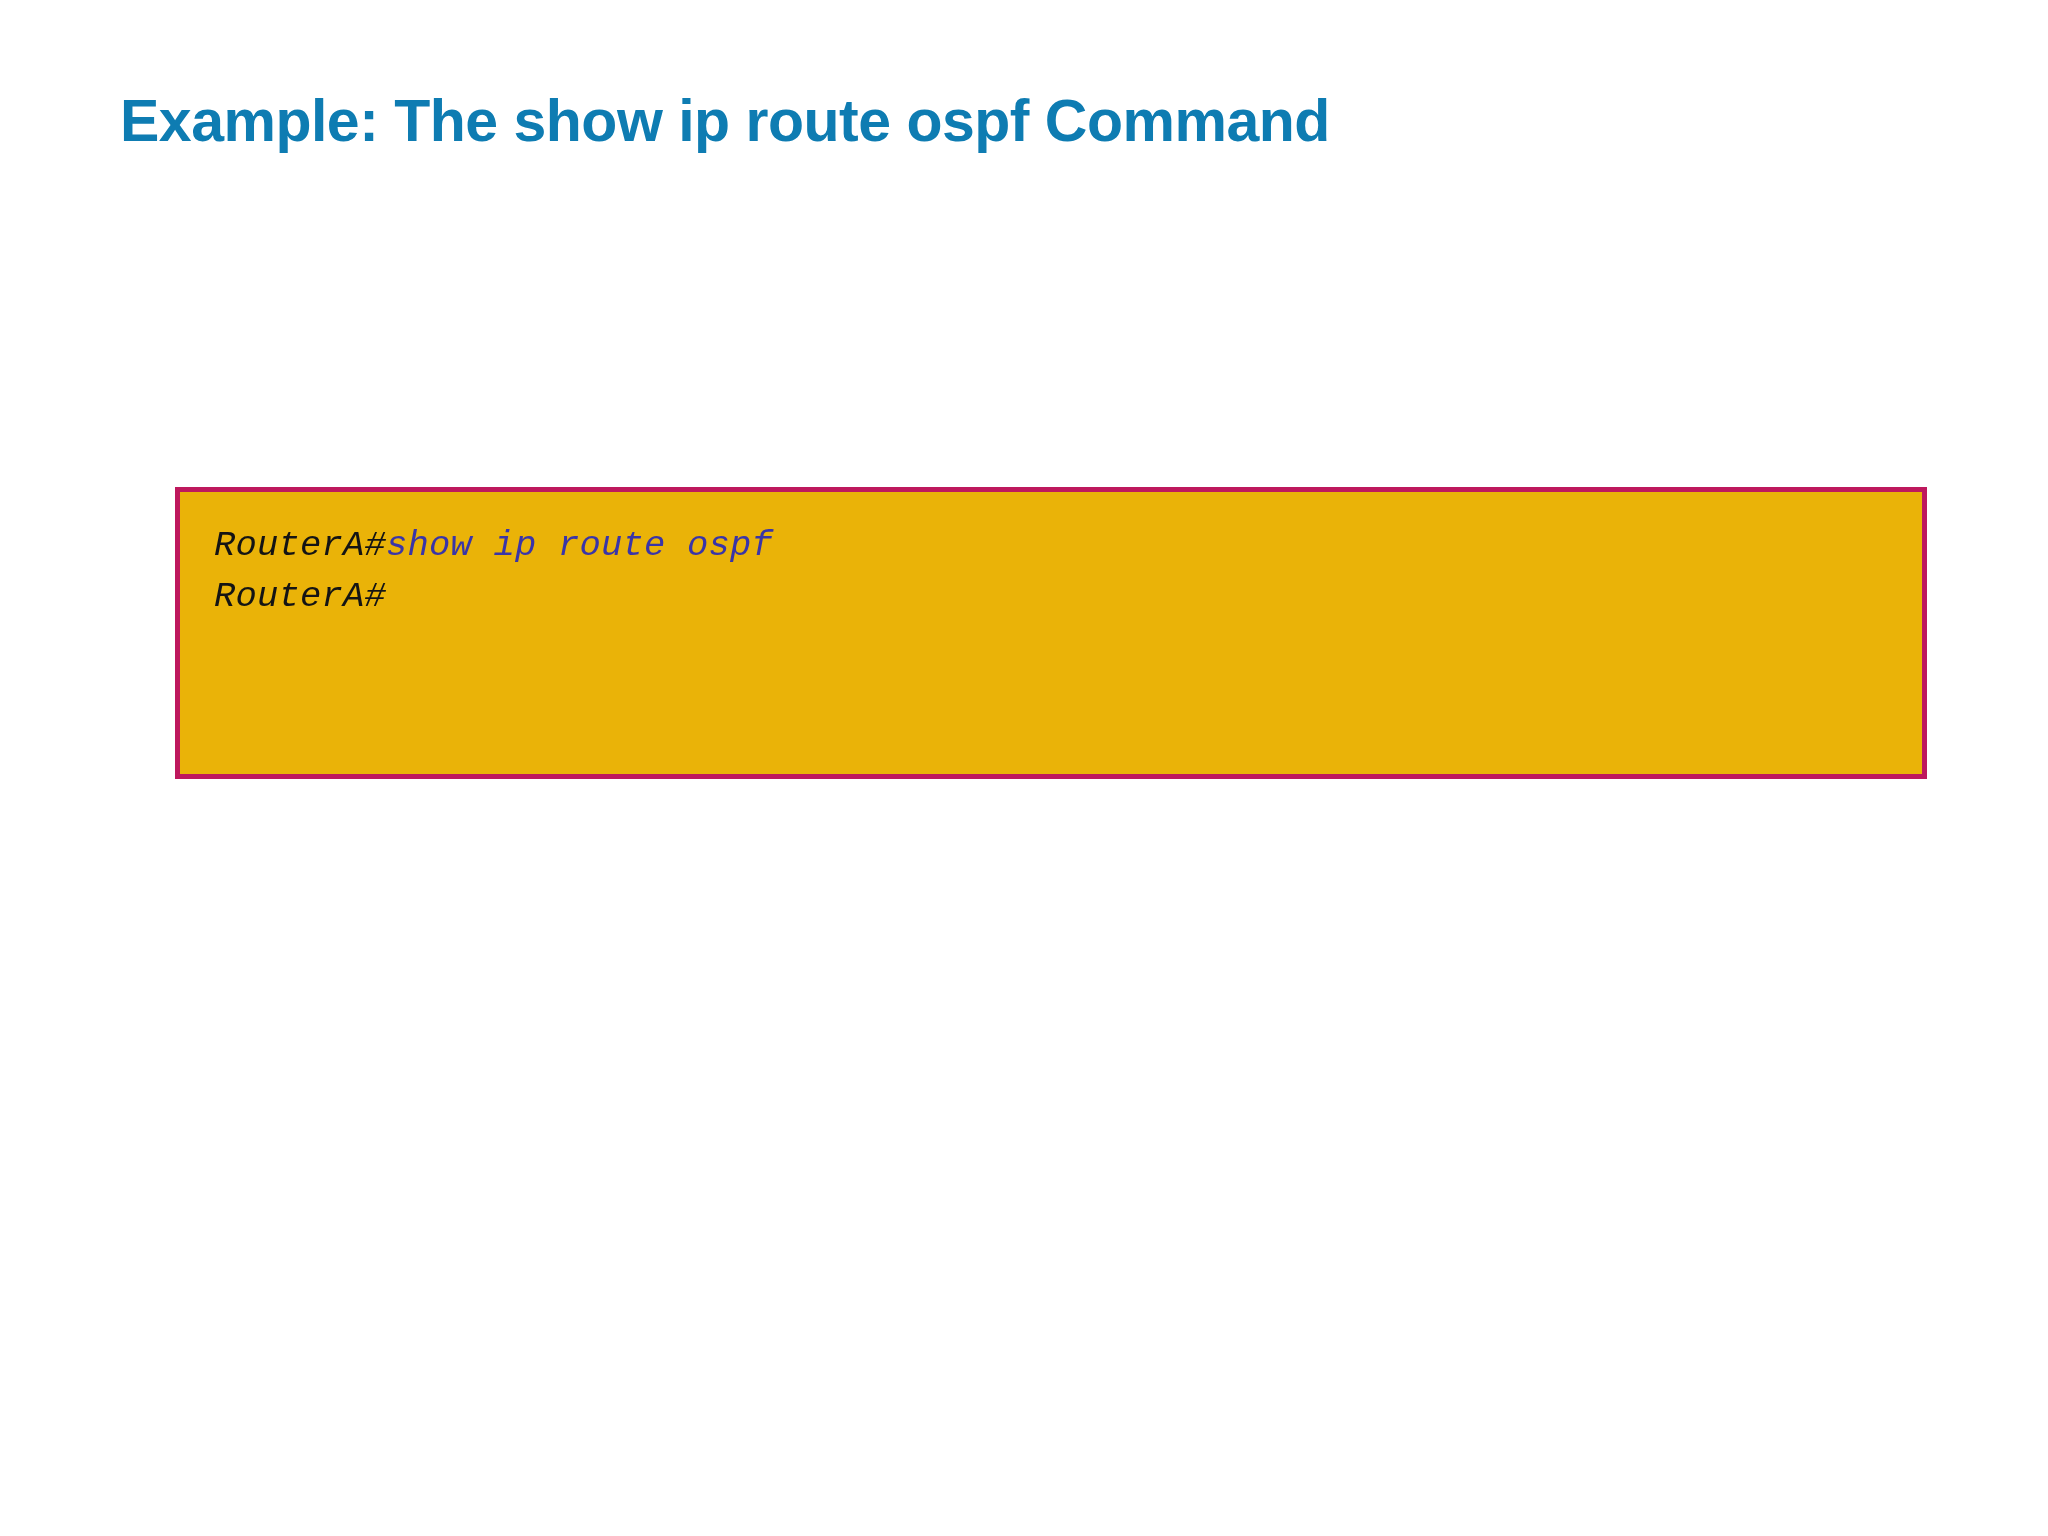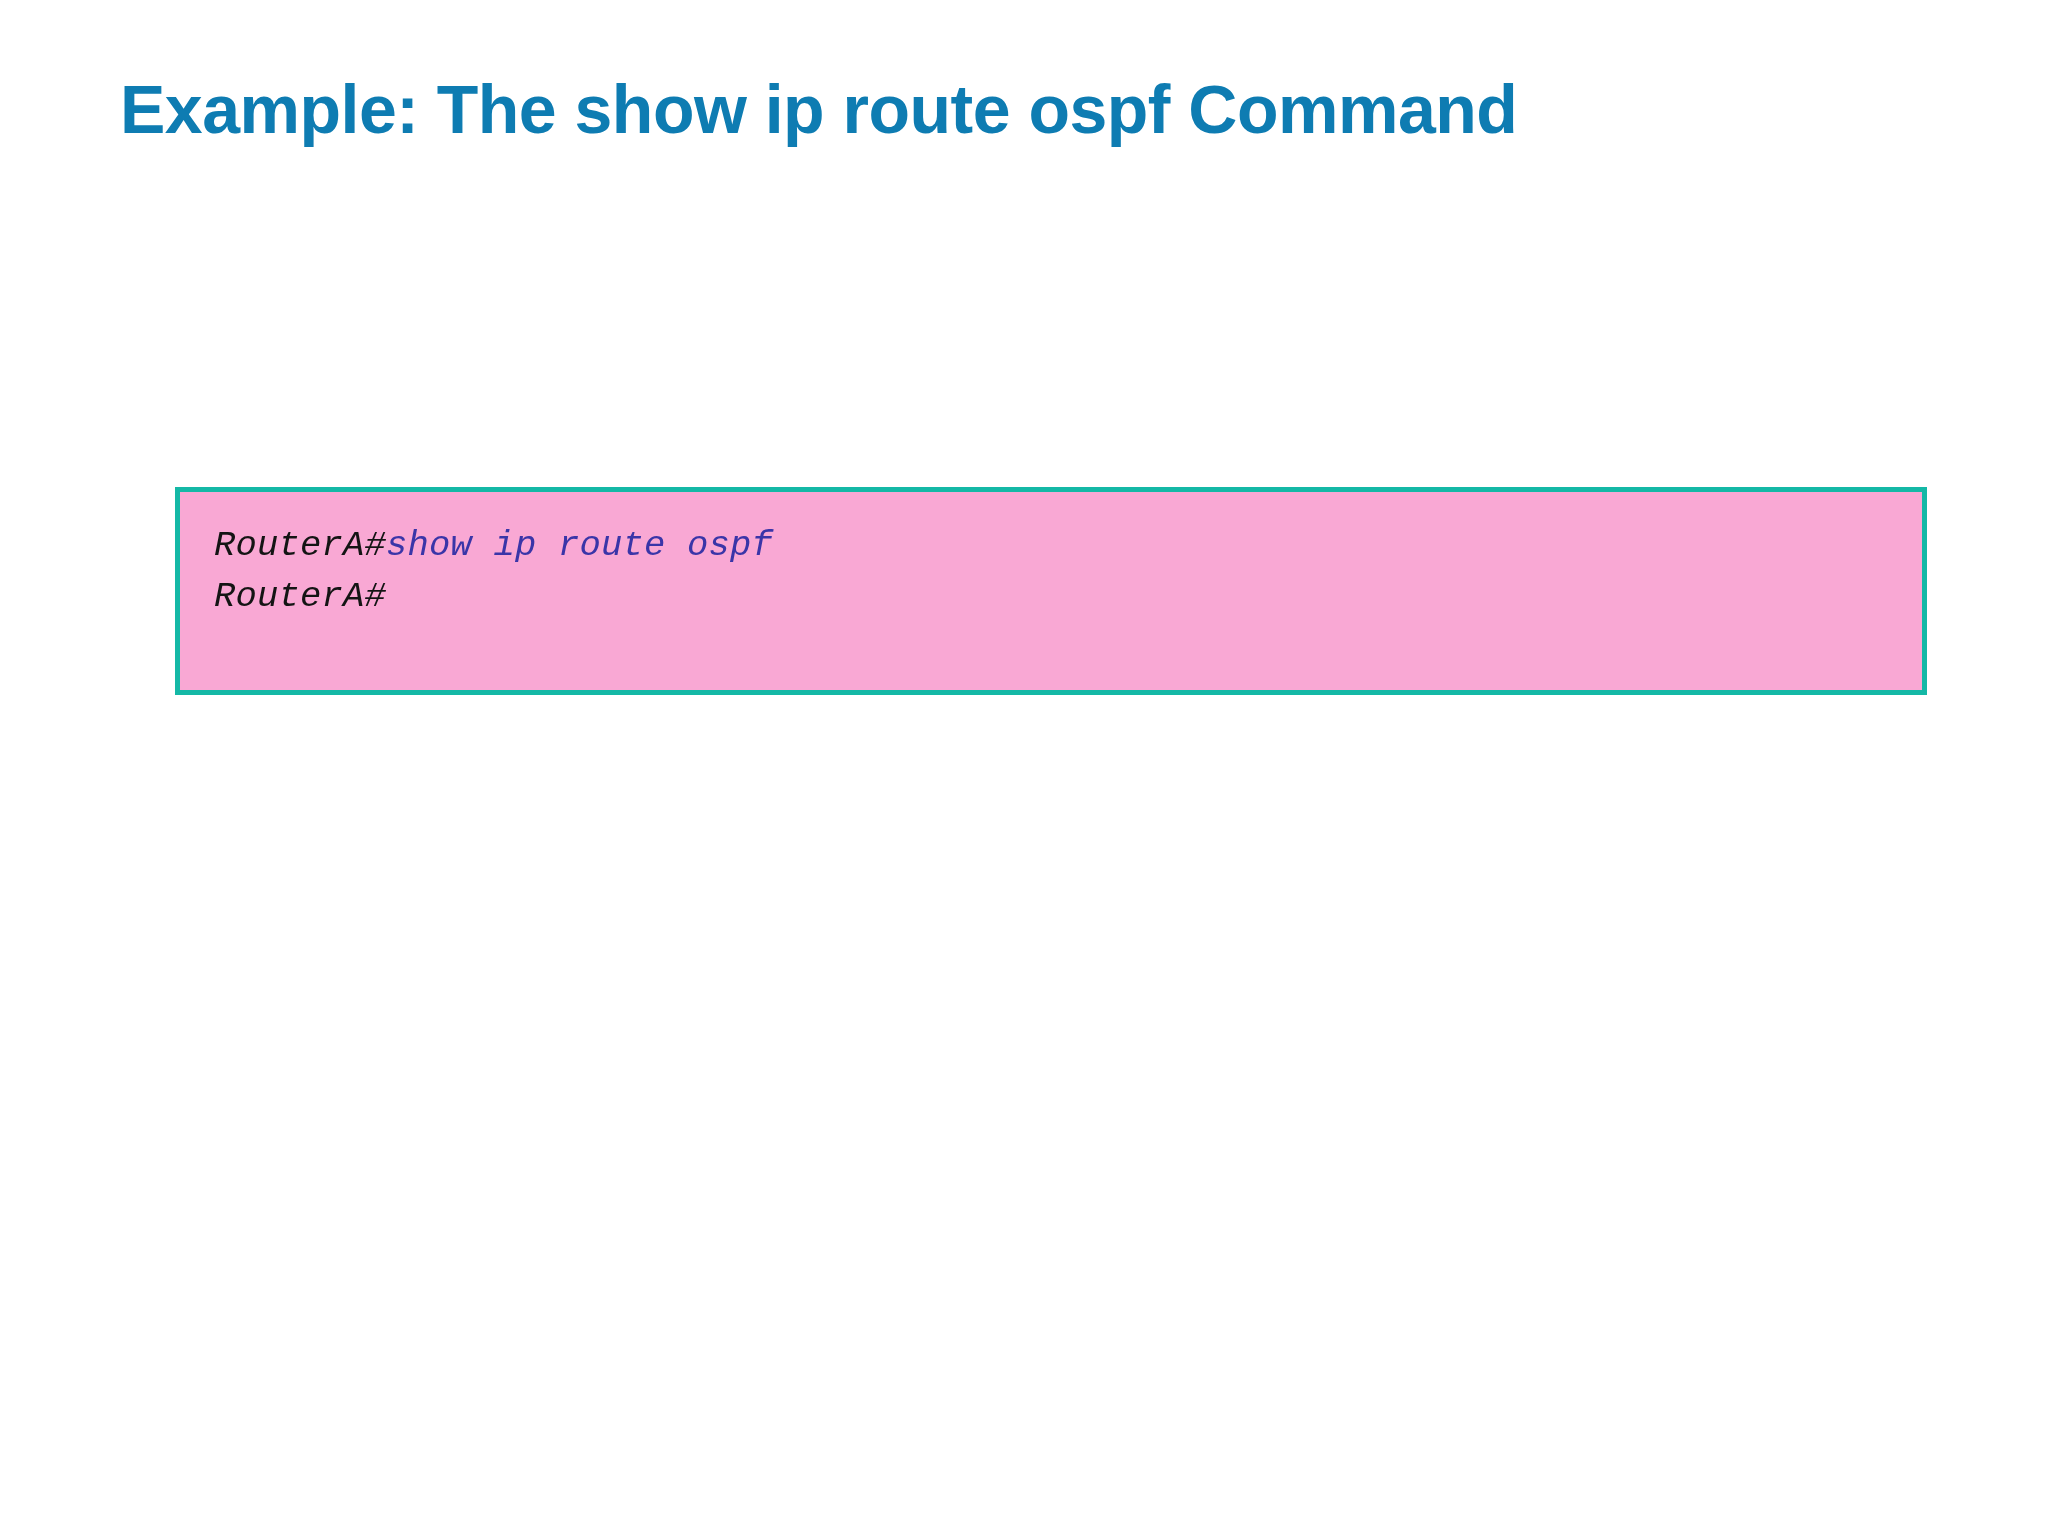--- a/index.html
+++ b/index.html
@@ -13,41 +13,41 @@
     position: relative;
     overflow: hidden;
     font-family: "Liberation Sans", sans-serif;
     -webkit-font-smoothing: antialiased;
   }
 
   
   .slide-title {
     position: absolute;
     left: 120px;
-    top: 20px;
+    top: 38px;
     width: 1800px;
     font-family: "Liberation Sans", sans-serif;
     font-weight: bold;
-    font-size: 68px;
+    font-size: 59px;
     line-height: 86px;
     letter-spacing: -0.5px;
     color: #0E7CB2;
     white-space: nowrap;
   }
 
   
   .cli-box {
     position: absolute;
     left: 175px;
     top: 487px;
     width: 1752px;
-    height: 208px;
+    height: 292px;
     box-sizing: border-box;
-    border: 5px solid #14b8a6;
-    background: #f9a8d4;
+    border: 5px solid #be185d;
+    background: #eab308;
   }
 
   .cli-lines {
     position: absolute;
     left: 34px;
     top: 28px;
     right: 8px;
   }
 
   .cli-line {

